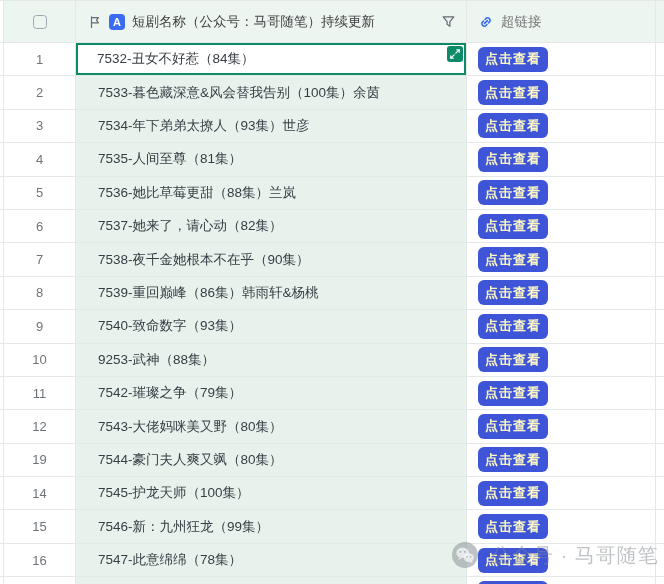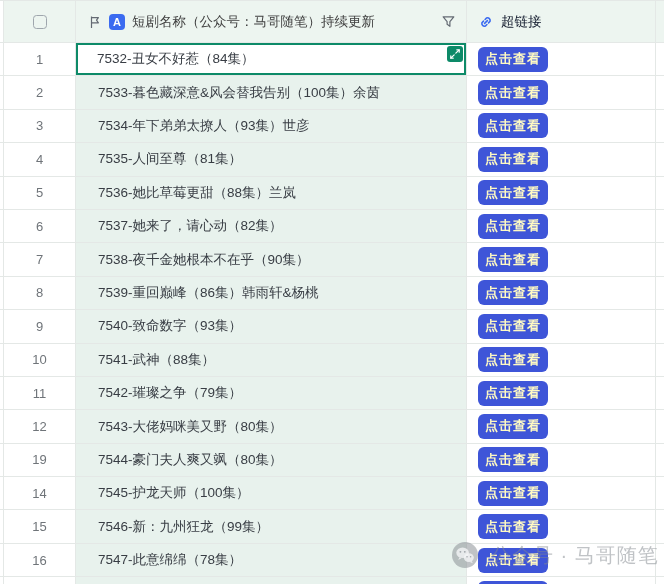--- a/index.html
+++ b/index.html
@@ -25,21 +25,21 @@
   .cell.gutter { width: 4px; flex: none; background: #fff; }
   .header-row .cell.gutter { background: #fff; }
   .cell.index { width: 72px; flex: none; justify-content: center; }
   .cell.name  { width: 391px; flex: none; background: #e8f2ed; padding: 14px 10px; }
   .header-row .cell.name { background: #edf5f0; padding: 0 10px 0 12px; gap: 7px; }
   .cell.link  { width: 189px; flex: none; padding-left: 11px; }
   .cell.extra { width: 8px; flex: none; border-right: none; }
   .idx-label { font-size: 13px; color: #6f7479; }
   .nm { font-size: 13.5px; color: #383d44; white-space: nowrap; margin-left: 12px; }
   .htitle { font-size: 13.5px; color: #404040; white-space: nowrap; }
-  .hlink-title { font-size: 13.5px; color: #0f172a; margin-left: 7px; }
+  .hlink-title { font-size: 13.5px; color: #737373; margin-left: 7px; }
 
   
   .cell.name.selected {
     background: #ffffff;
     box-shadow: inset 0 0 0 2px #0d8a68;
     position: relative;
     padding: 0 10px 0 9px;
   }
   .expand {
     position: absolute;
@@ -260,21 +260,21 @@
       </div>
     <div class="cell extra"></div>
   </div>
 
   <div class="row">
     <div class="cell gutter"></div>
     <div class="cell index">
         <span class="idx-label">10</span>
       </div>
     <div class="cell name">
-        <span class="nm">7541-武神（88集）</span>
+        <span class="nm">9253-武神（88集）</span>
       </div>
     <div class="cell link">
         <button class="view-btn">点击查看</button>
       </div>
     <div class="cell extra"></div>
   </div>
 
   <div class="row">
     <div class="cell gutter"></div>
     <div class="cell index">

